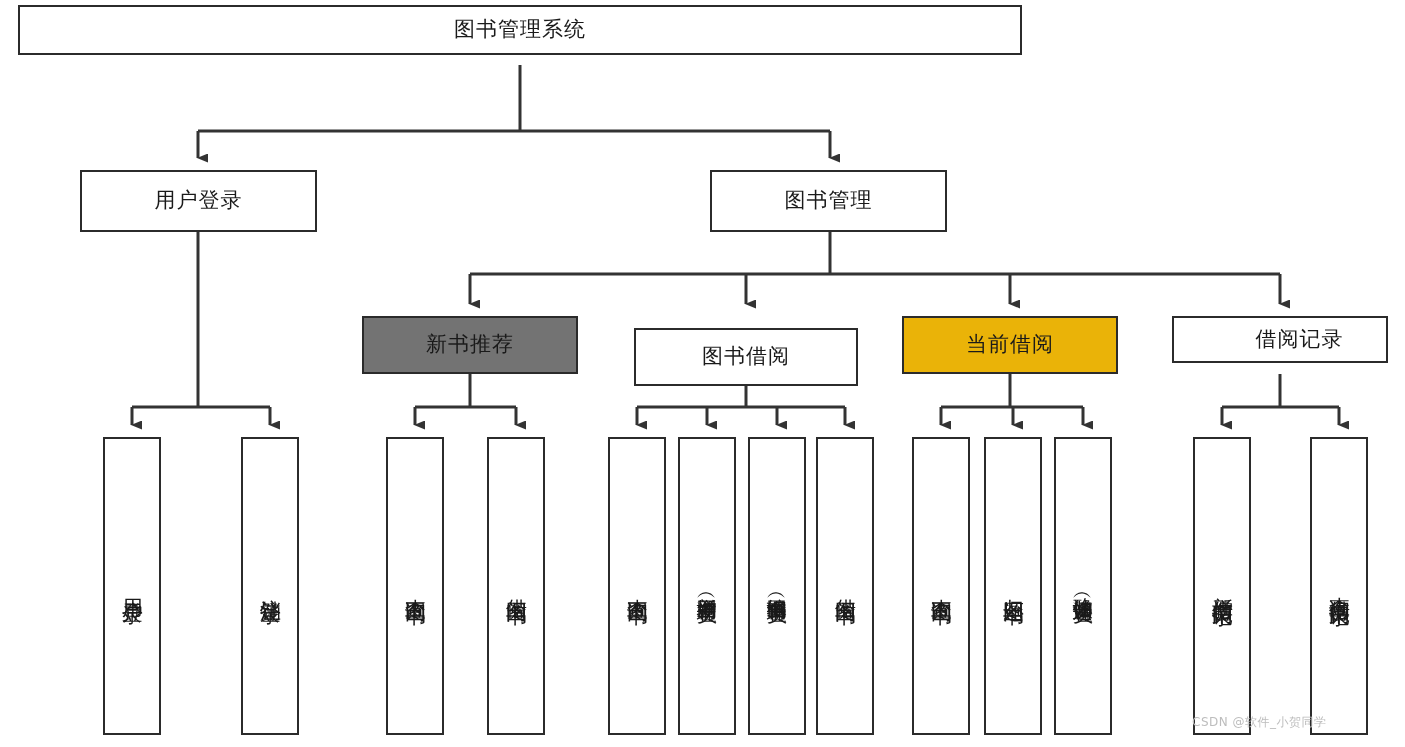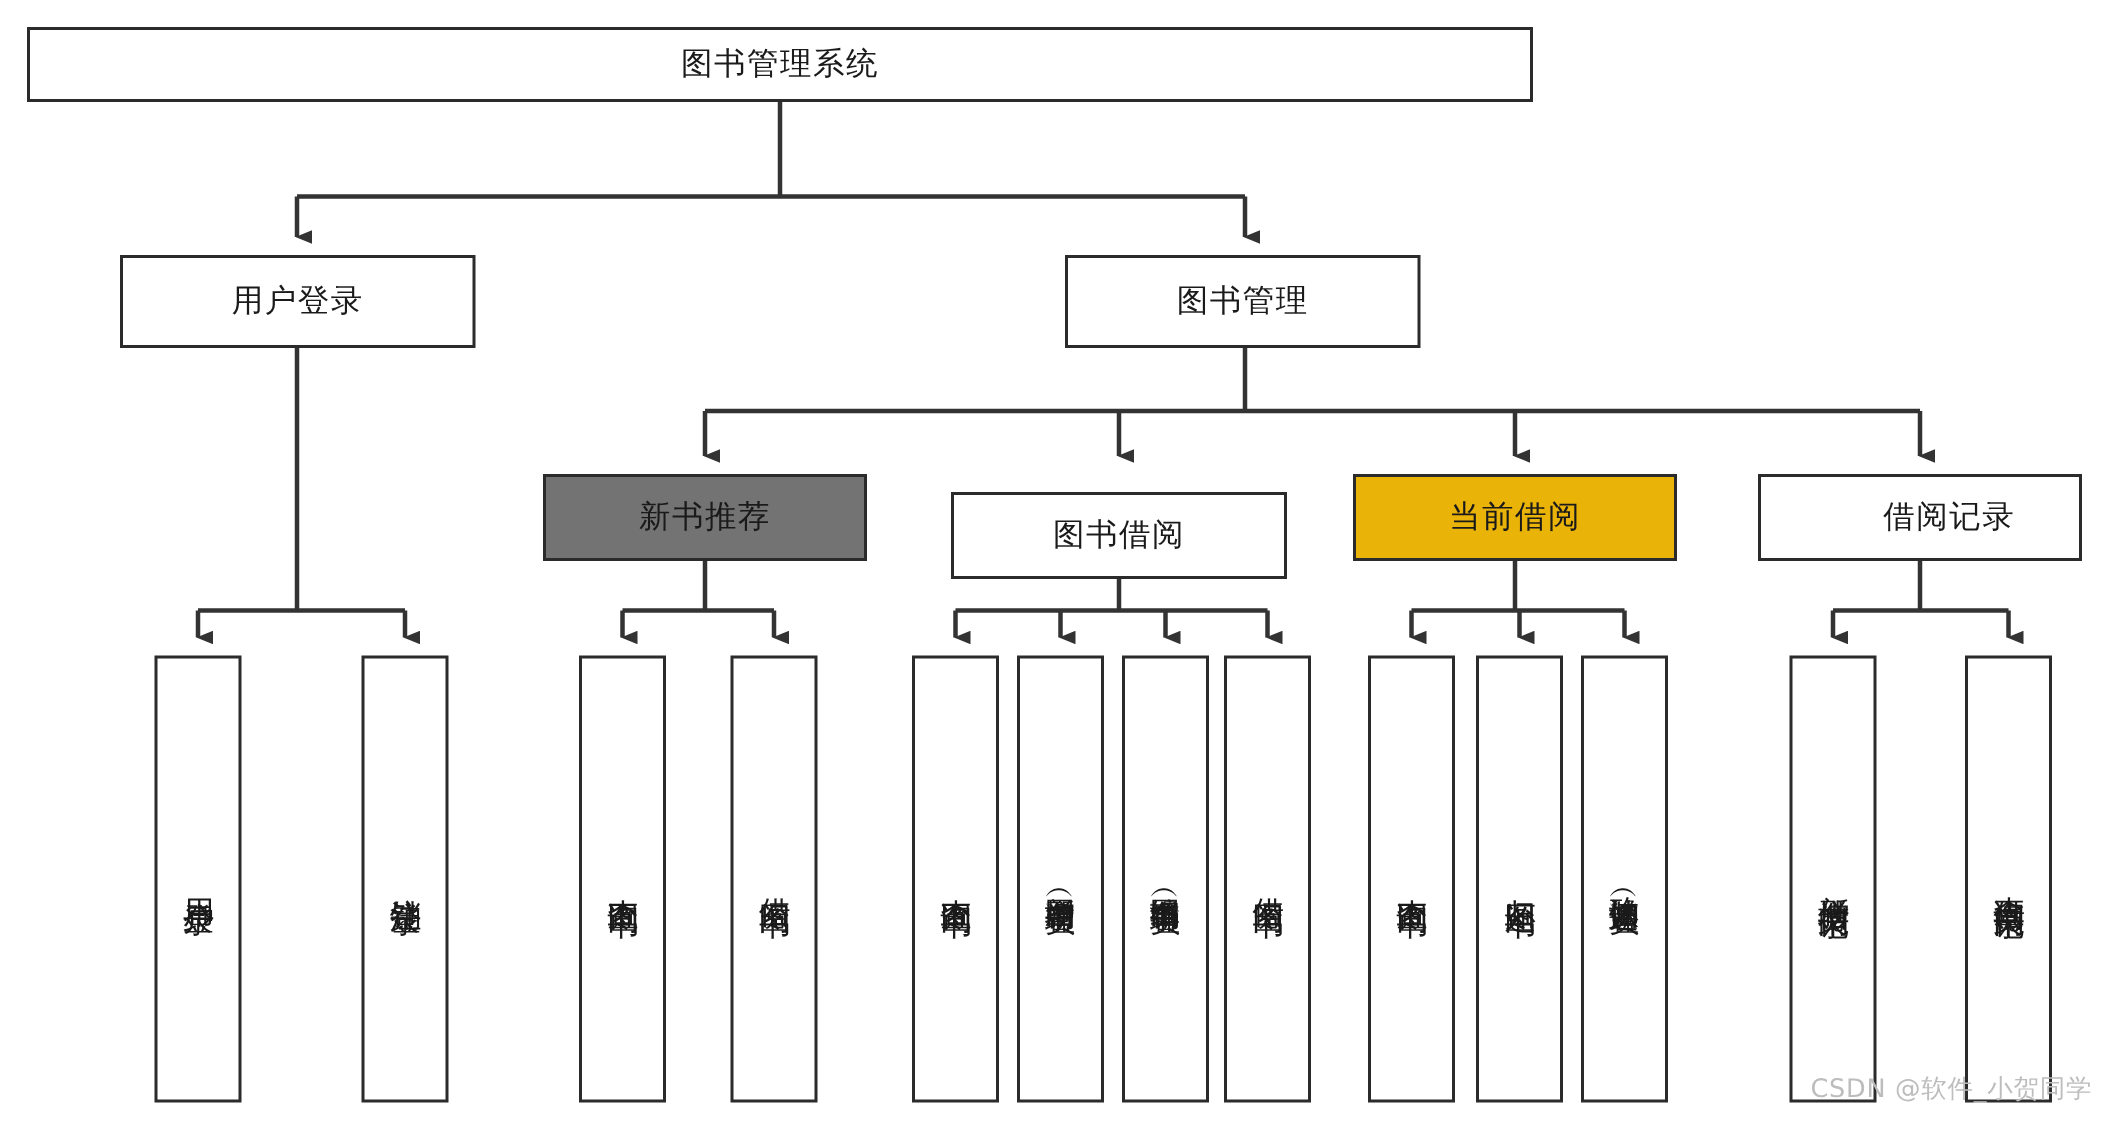--- a/index.html
+++ b/index.html
@@ -57,26 +57,25 @@
     white-space: nowrap;
     max-height: 100%;
   }
   .node-box.vertical.tall-text .node-label {
     font-size: 20px;
     line-height: 1.22;
     letter-spacing: 1px;
   }
   .watermark {
     position: absolute;
-    font-size: 17px;
+    font-size: 12px;
     color: #bdbdbd;
     white-space: nowrap;
     letter-spacing: 0.5px;
     pointer-events: none;
-    margin-left: 15px;
   }
 </style>
 </head>
 <body>
 
 <div id="diagram-root" style="background: rgb(255, 255, 255);">
 
   <svg id="diagram-svg" viewBox="0 0 1405 747" xmlns="http://www.w3.org/2000/svg">
     <defs>
       <marker id="arrowhead" markerWidth="9" markerHeight="11" refX="4.5" refY="10" orient="auto" markerUnits="userSpaceOnUse">
@@ -132,41 +131,41 @@
     </g>
 
     <g stroke="#333333" stroke-width="3" fill="none">
       <path d="M 1280 374 L 1280 407"></path>
       <path d="M 1222 407 L 1339 407"></path>
       <path d="M 1222 407 L 1222 425" marker-end="url(#arrowhead)"></path>
       <path d="M 1339 407 L 1339 425" marker-end="url(#arrowhead)"></path>
     </g>
   </svg>
 
-  <div class="node-box horizontal" style="left: 18px; top: 18px; width: 1004px; height: 50px; border-color: rgb(43, 43, 43); background: rgb(255, 255, 255);">
+  <div class="node-box horizontal" style="left: 18px; top: 5px; width: 1004px; height: 50px; border-color: rgb(43, 43, 43); background: rgb(255, 255, 255);">
     <span class="node-label" style="color: rgb(26, 26, 26);">图书管理系统</span>
   </div>
 
   <div class="node-box horizontal" style="left: 80px; top: 170px; width: 237px; height: 62px; border-color: rgb(43, 43, 43); background: rgb(255, 255, 255);">
     <span class="node-label" style="color: rgb(26, 26, 26);">用户登录</span>
   </div>
   <div class="node-box horizontal" style="left: 710px; top: 170px; width: 237px; height: 62px; border-color: rgb(43, 43, 43); background: rgb(255, 255, 255);">
     <span class="node-label" style="color: rgb(26, 26, 26);">图书管理</span>
   </div>
 
   <div class="node-box horizontal" style="left: 362px; top: 316px; width: 216px; height: 58px; border-color: rgb(43, 43, 43); background: #737373;">
     <span class="node-label" style="color: rgb(26, 26, 26);">新书推荐</span>
   </div>
   <div class="node-box horizontal" style="left: 634px; top: 328px; width: 224px; height: 58px; border-color: rgb(43, 43, 43); background: rgb(255, 255, 255);">
     <span class="node-label" style="color: rgb(26, 26, 26);">图书借阅</span>
   </div>
   <div class="node-box horizontal" style="left: 902px; top: 316px; width: 216px; height: 58px; border-color: rgb(43, 43, 43); background: #eab308;">
     <span class="node-label" style="color: rgb(26, 26, 26);">当前借阅</span>
   </div>
-  <div class="node-box horizontal" style="left: 1172px; top: 316px; width: 216px; height: 58px; border-color: rgb(43, 43, 43); background: rgb(255, 255, 255); padding-left: 39px;">
+  <div class="node-box horizontal" style="left: 1172px; top: 316px; width: 216px; height: 47px; border-color: rgb(43, 43, 43); background: rgb(255, 255, 255); padding-left: 39px;">
     <span class="node-label" style="color: rgb(26, 26, 26);">借阅记录</span>
   </div>
 
   <div class="node-box vertical" style="left: 103px; top: 437px; width: 58px; height: 298px; border-color: rgb(43, 43, 43); background: rgb(255, 255, 255);">
     <span class="node-label" style="color: rgb(26, 26, 26);">用户登录</span>
   </div>
   <div class="node-box vertical" style="left: 241px; top: 437px; width: 58px; height: 298px; border-color: rgb(43, 43, 43); background: rgb(255, 255, 255);">
     <span class="node-label" style="color: rgb(26, 26, 26);">注销登录</span>
   </div>
   <div class="node-box vertical" style="left: 386px; top: 437px; width: 58px; height: 298px; border-color: rgb(43, 43, 43); background: rgb(255, 255, 255);">

